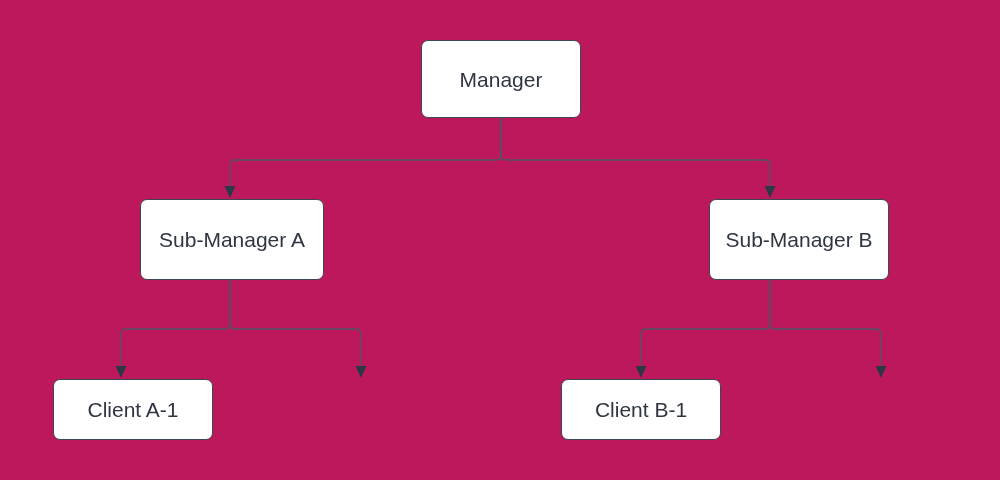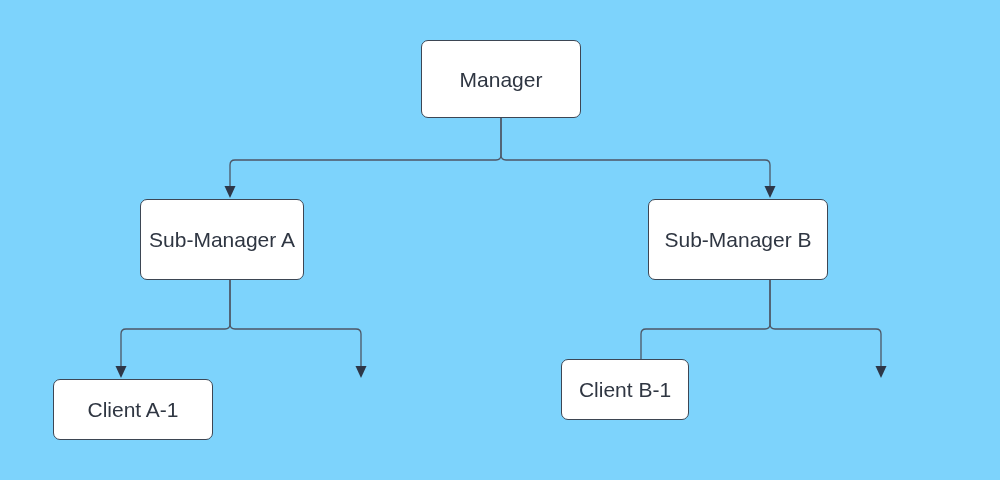--- a/index.html
+++ b/index.html
@@ -4,21 +4,21 @@
 <style>
   html, body {
     margin: 0;
     padding: 0;
     background: #ffffff;
   }
   .canvas {
     position: relative;
     width: 1000px;
     height: 480px;
-    background: #7dd3fc;
+    background: #be185d;
     font-family: "Liberation Sans", sans-serif;
     overflow: hidden;
   }
   .edges-layer {
     position: absolute;
     left: 0;
     top: 0;
     width: 1000px;
     height: 480px;
     pointer-events: none;
@@ -41,25 +41,25 @@
     border: 1.4px solid #3d4654;
     border-radius: 7px;
     color: #2f3642;
     font-size: 21px;
     line-height: 1;
     box-sizing: border-box;
     text-align: center;
     white-space: nowrap;
   }
   #node-manager   { left: 421px; top: 40px;  width: 160px; height: 78px; }
-  #node-sub-a     { left: 140px; top: 199px; width: 164px; height: 81px; }
-  #node-sub-b     { left: 648px; top: 199px; width: 180px; height: 81px; }
+  #node-sub-a     { left: 140px; top: 199px; width: 184px; height: 81px; }
+  #node-sub-b     { left: 709px; top: 199px; width: 180px; height: 81px; }
   #node-client-a1 { left: 53px;  top: 379px; width: 160px; height: 61px; }
   #node-client-a2 { left: 281px; top: 379px; width: 160px; height: 61px; }
-  #node-client-b1 { left: 561px; top: 359px; width: 128px; height: 61px; }
+  #node-client-b1 { left: 561px; top: 379px; width: 160px; height: 61px; }
   #node-client-b2 { left: 801px; top: 379px; width: 160px; height: 61px; }
 </style>
 </head>
 <body>
 
 <div class="canvas">
 
   <svg class="edges-layer" viewBox="0 0 1000 480" xmlns="http://www.w3.org/2000/svg">
     <g>
       <path class="edge-path" d="M501 118 L501 155 Q501 160 496 160 L235 160 Q230 160 230 165 L230 186"></path>

